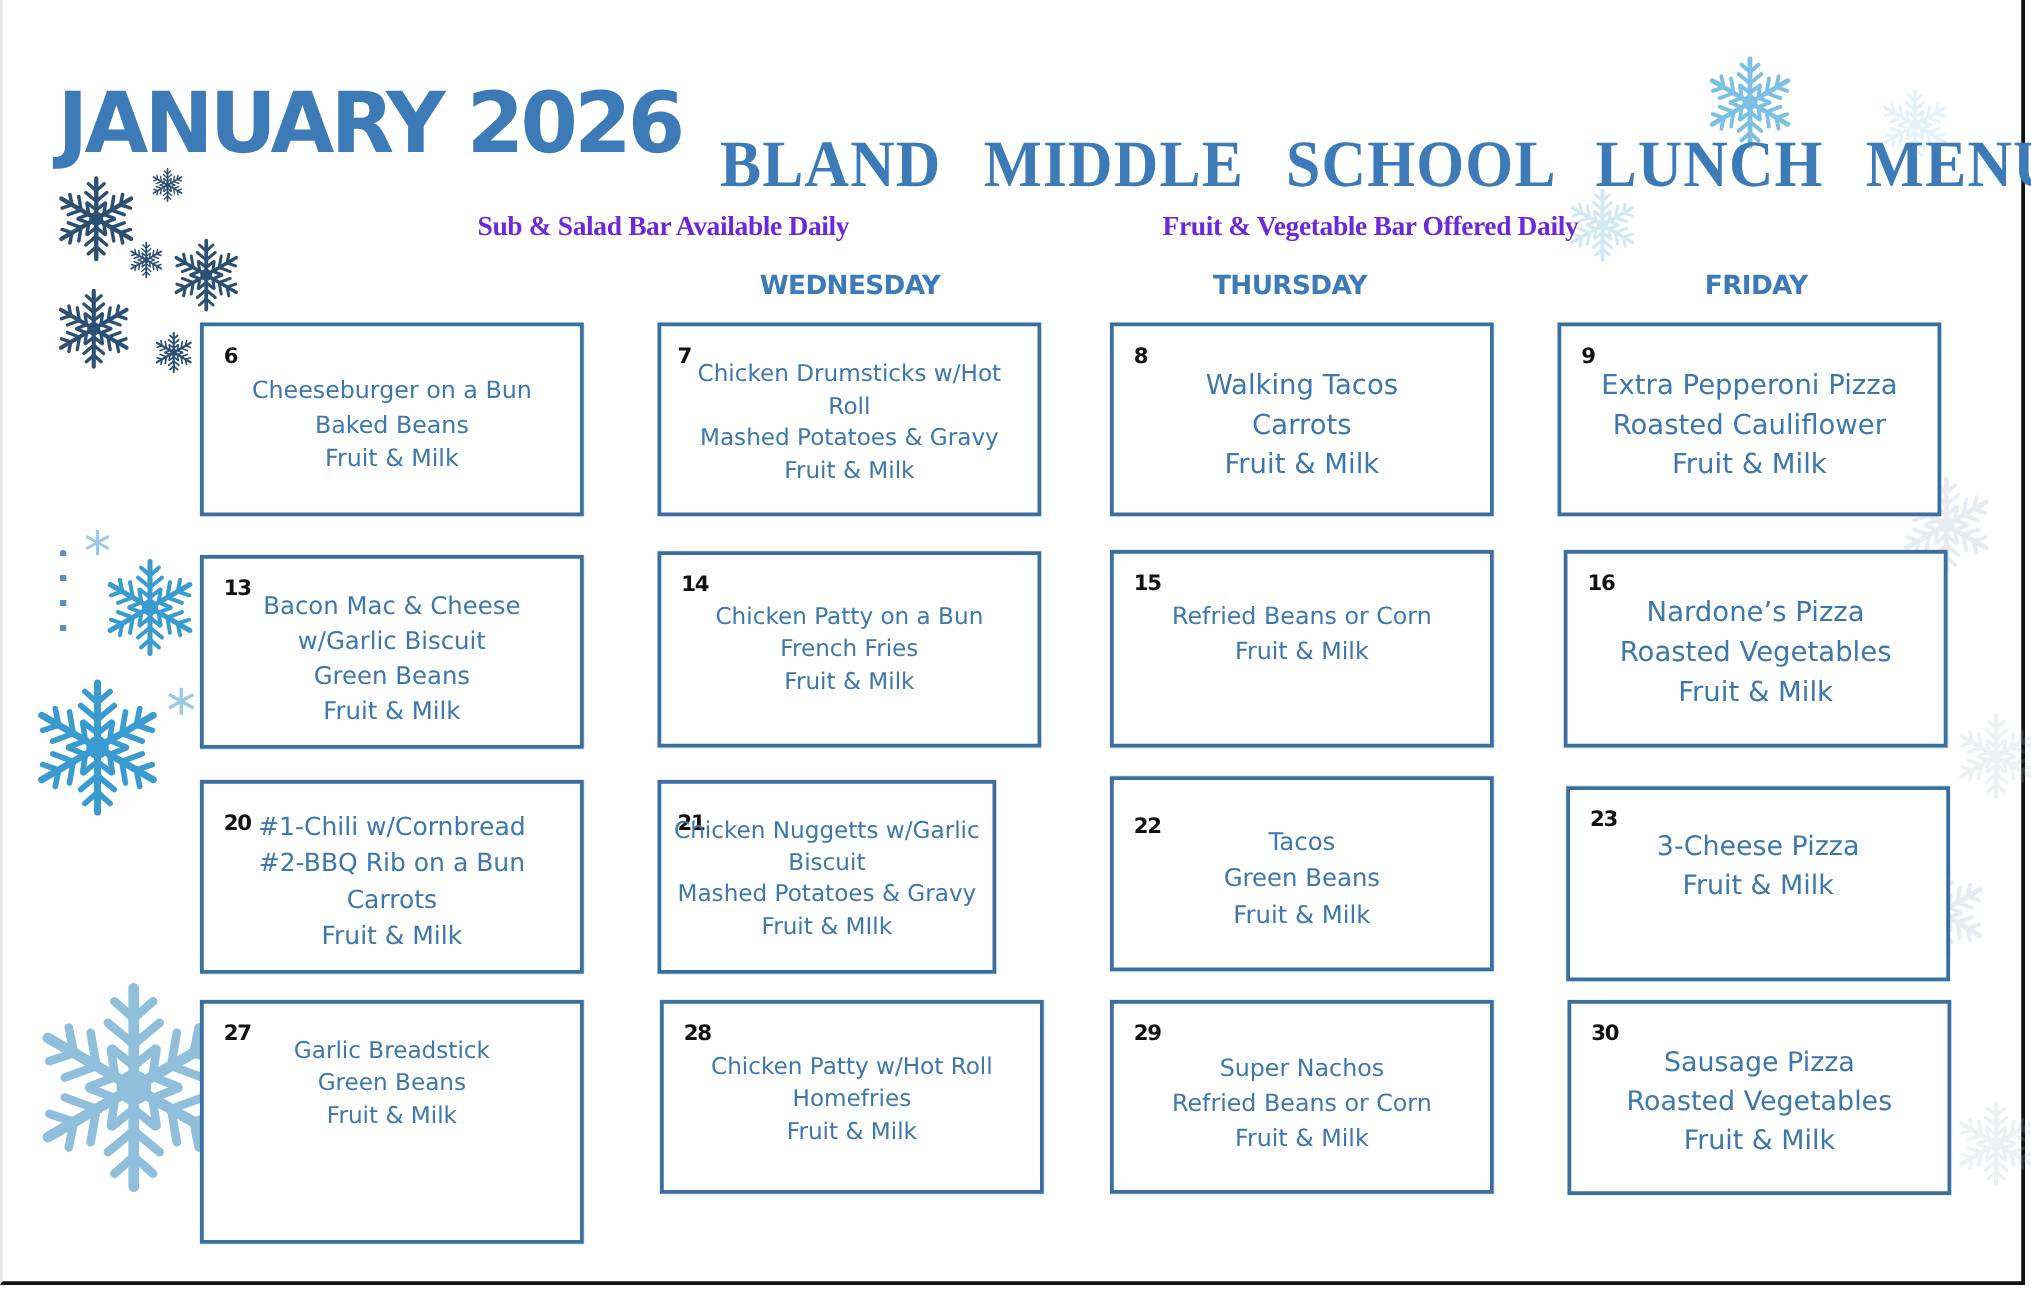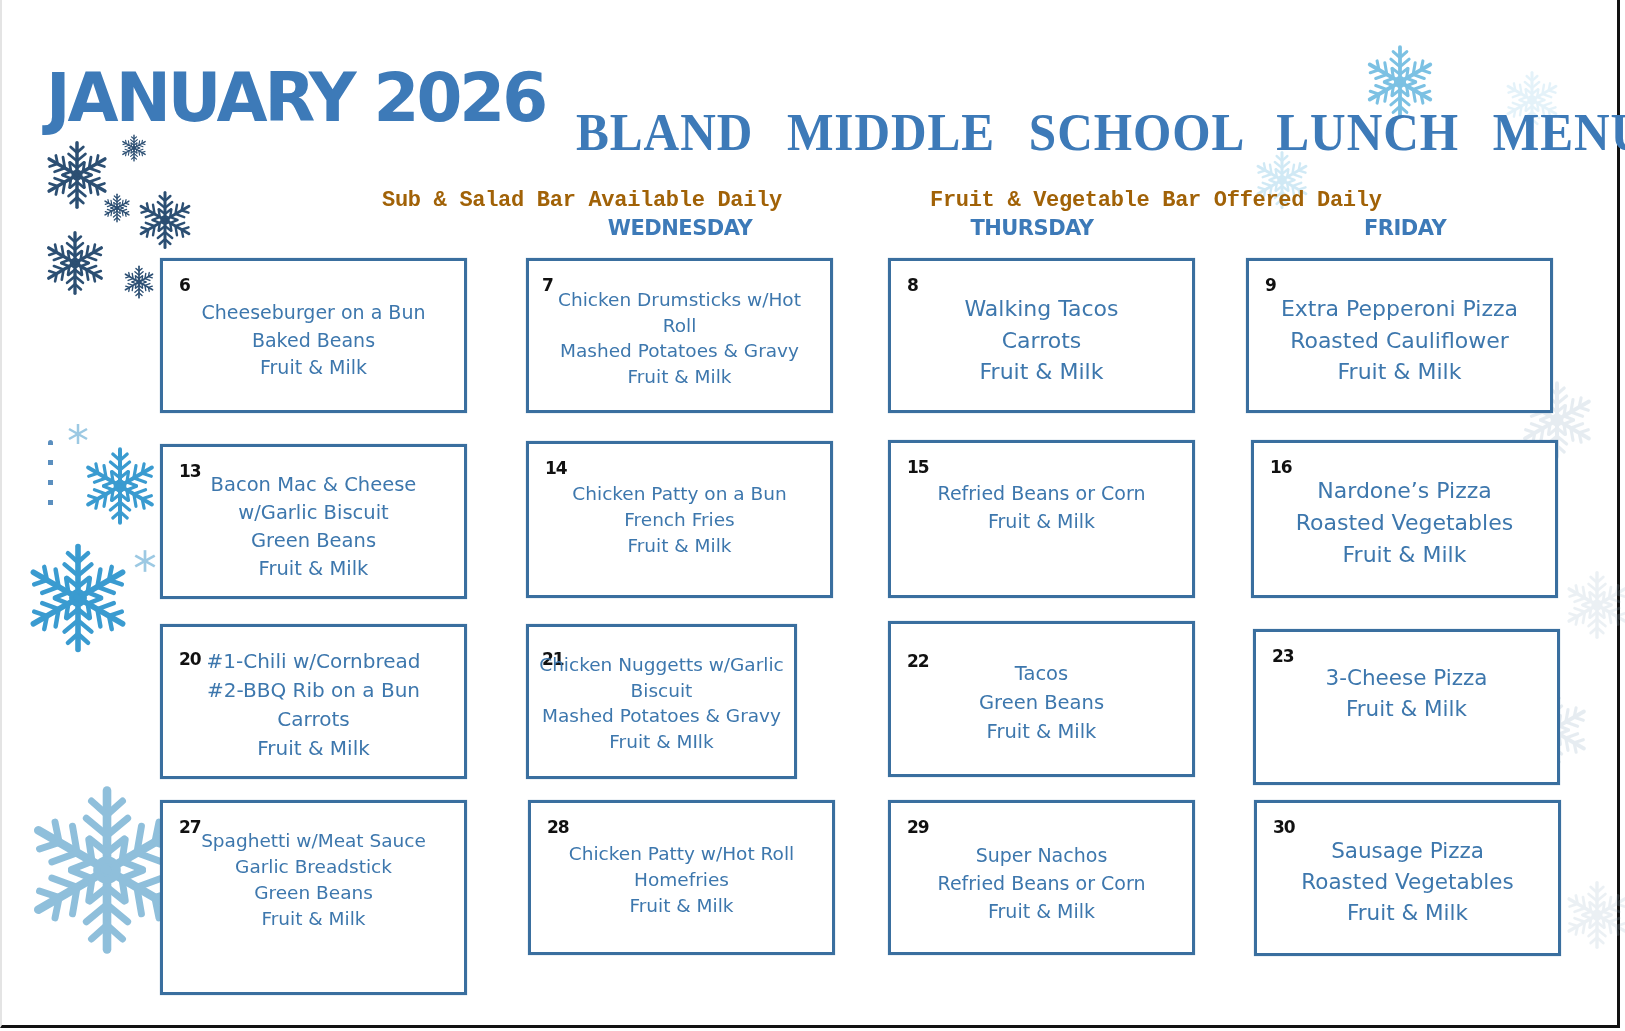--- a/index.html
+++ b/index.html
@@ -23,22 +23,22 @@
     line-height: 1; transform: scaleY(1.02);
   }
   .school-title {
     position: absolute; left: 574px; top: 106px; width: 1050px;
     font-family: "Liberation Serif", "DejaVu Serif", serif; font-weight: bold;
     font-size: 53px; color: #3d7ab8; letter-spacing: 1px; word-spacing: 22px;
     line-height: 1; white-space: nowrap;
     transform: scaleX(0.93); transform-origin: left top;
   }
   .subtitle {
-    position: absolute; top: 188px; font-weight: bold; font-size: 22px; color: #a16207;
-    font-family: Liberation Mono, monospace; letter-spacing: -0.3px; white-space: nowrap;
+    position: absolute; top: 168px; font-weight: bold; font-size: 22px; color: #6d28d9;
+    font-family: Liberation Serif, serif; letter-spacing: -0.3px; white-space: nowrap;
   }
   .sub-left { left: 380px; }
   .sub-right { left: 928px; }
   .day-header {
     position: absolute; top: 216px; width: 306px; text-align: center;
     font-family: "DejaVu Sans", sans-serif; font-weight: bold;
     font-size: 21px; color: #3d7ab8; letter-spacing: -0.5px;
   }
   .cell {
     position: absolute; box-sizing: border-box;
@@ -253,21 +253,20 @@
       <span class="date">23</span>
       <div class="items" style="top:30px;font-size:21.5px;line-height:31px">
         <div>3-Cheese Pizza</div>
         <div>Fruit &amp; Milk</div>
       </div>
     </div>
 
     <div class="cell" style="left:158px;top:800px;width:307px;height:195px">
       <span class="date" style="top:14px">27</span>
       <div class="items" style="top:25px;font-size:18.5px;line-height:26px">
-        <div>Spaghetti w/Meat Sauce</div>
         <div>Garlic Breadstick</div>
         <div>Green Beans</div>
         <div>Fruit &amp; Milk</div>
       </div>
     </div>
     <div class="cell" style="left:526px;top:800px;width:307px;height:155px">
       <span class="date" style="top:14px">28</span>
       <div class="items" style="top:38px;font-size:18.5px;line-height:26px">
         <div>Chicken Patty w/Hot Roll</div>
         <div>Homefries</div>

